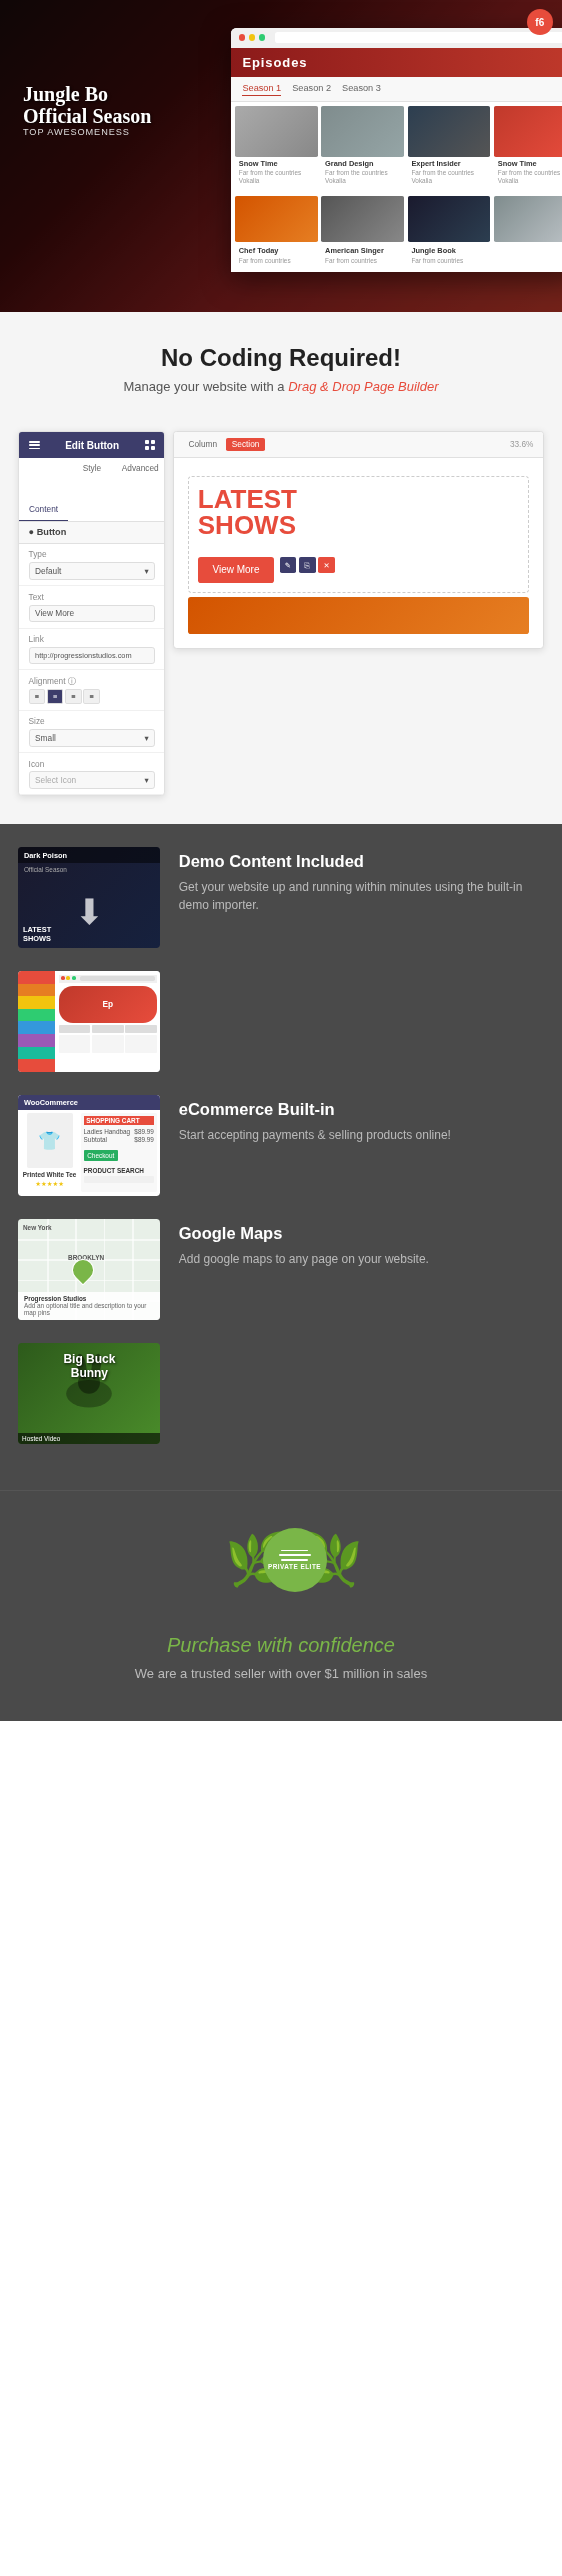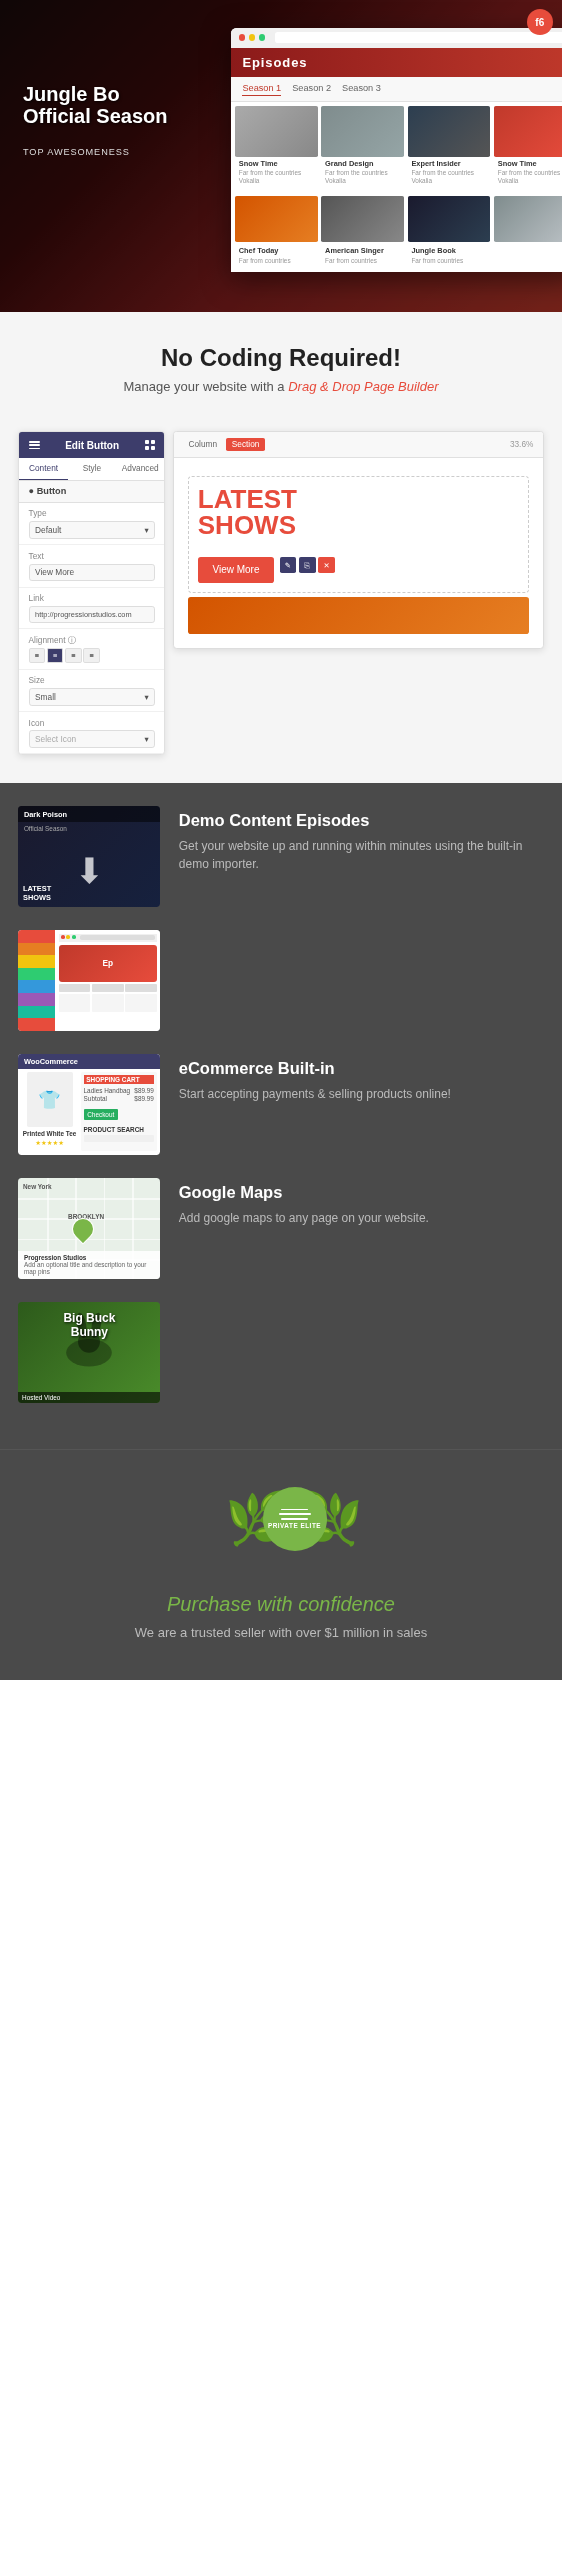--- a/index.html
+++ b/index.html
@@ -28,25 +28,26 @@
       top: 83px;
       left: 23px;
       color: #fff;
       z-index: 5;
     }
     .hero-text h1 {
       font-size: 20px;
       font-weight: 900;
       line-height: 1.1;
       text-shadow: 0.9px 0.9px 2.8px rgba(0,0,0,0.8);
+      font-family: Liberation Serif, serif;
     }
     .hero-text .subtitle {
       font-size: 9.2px;
       color: #ddd;
-      margin-top: 20px;
+      margin-top: 0;
       text-transform: uppercase;
       letter-spacing: 0.9px;
     }
     .f6-badge {
       position: absolute;
       top: 9.2px;
       right: 9.2px;
       background: #e74c3c;
       color: #fff;
       font-size: 10px;
@@ -219,20 +220,21 @@
       flex: 1;
       text-align: center;
       padding: 5.5px 3.7px;
       font-size: 8.3px;
       color: #666;
       border-bottom: 1.8px solid transparent;
     }
     .builder-tab.active {
       color: #3d3d6b;
       border-bottom-color: #3d3d6b;
+      margin-top: 41px;
     }
     .builder-field {
       padding: 5.5px 9.2px;
       border-bottom: 0.9px solid #f0f0f0;
     }
     .builder-field-label {
       font-size: 8.3px;
       color: #888;
       margin-bottom: 2.8px;
     }
@@ -878,21 +880,21 @@
       <div class="thumb-demo">
         <div class="thumb-demo-header">Dark Poison</div>
         <div style="padding:2.8px 5.5px; font-size:6.4px; color:#aaa;">Official Season</div>
         <div class="thumb-demo-content">
           <div style="font-size:35px; color:rgba(255,255,255,0.75);">⬇</div>
         </div>
         <div class="latest-label">LATEST<br>SHOWS</div>
       </div>
     </div>
     <div class="feature-text">
-      <h3>Demo Content Episodes</h3>
+      <h3>Demo Content Included</h3>
       <p>Get your website up and running within minutes using the built-in demo importer.</p>
     </div>
   </div>
 
   <div class="feature-item">
     <div class="feature-thumbnail">
       <div class="thumb-color">
         <div class="color-panel">
           <div class="color-strip" style="background:#e74c3c;"></div>
           <div class="color-strip" style="background:#e67e22;"></div>
@@ -903,21 +905,21 @@
           <div class="color-strip" style="background:#1abc9c;"></div>
           <div class="color-strip" style="background:#e74c3c;"></div>
         </div>
         <div class="color-content">
           <div class="mini-browser-bar">
             <div class="mini-dot" style="background:#e74c3c;"></div>
             <div class="mini-dot" style="background:#f1c40f;"></div>
             <div class="mini-dot" style="background:#2ecc71;"></div>
             <div style="flex:1; height:4.6px; background:#ddd; border-radius:1.8px; margin-left:2.8px;"></div>
           </div>
-          <div style="height:37px; margin:2.8px 0; background: linear-gradient(135deg,#c0392b,#e74c3c); border-radius:3px; display:flex; align-items:center; justify-content:center;">
+          <div style="height:37px; margin:2.8px 0; background: linear-gradient(135deg,#c0392b,#e74c3c); border-radius:14px; display:flex; align-items:center; justify-content:center;">
             <span style="font-size:8.3px; color:#fff; font-weight:bold;">Ep</span>
           </div>
           <div style="display:flex; gap:1.8px; margin-top:1.8px;">
             <div style="flex:1; height:7.4px; background:#ddd; border-radius:0.9px;"></div>
             <div style="flex:1; height:7.4px; background:#ddd; border-radius:0.9px;"></div>
             <div style="flex:1; height:7.4px; background:#ddd; border-radius:0.9px;"></div>
           </div>
           <div style="display:flex; gap:1.8px; margin-top:1.8px;">
             <div style="flex:1; height:18.4px; background:#f5f5f5; border-radius:0.9px;"></div>
             <div style="flex:1; height:18.4px; background:#f5f5f5; border-radius:0.9px;"></div>

